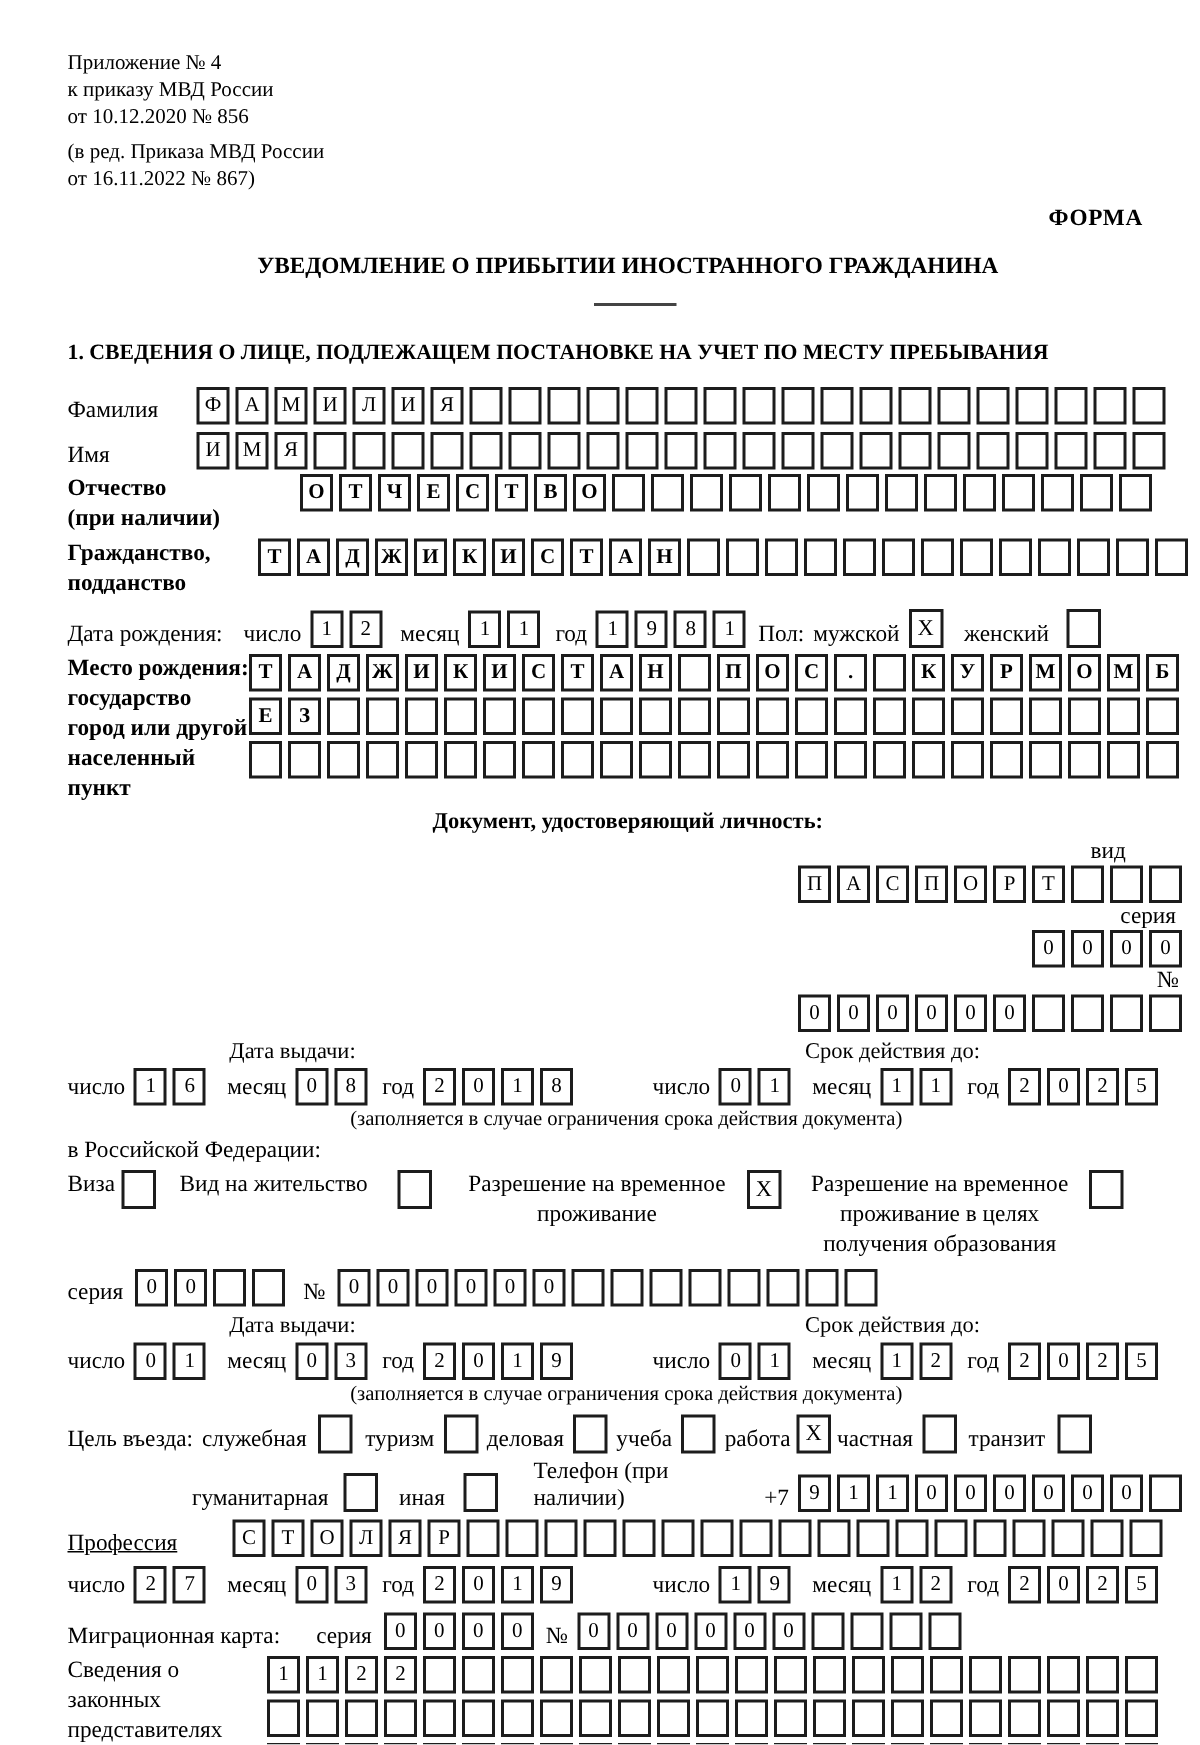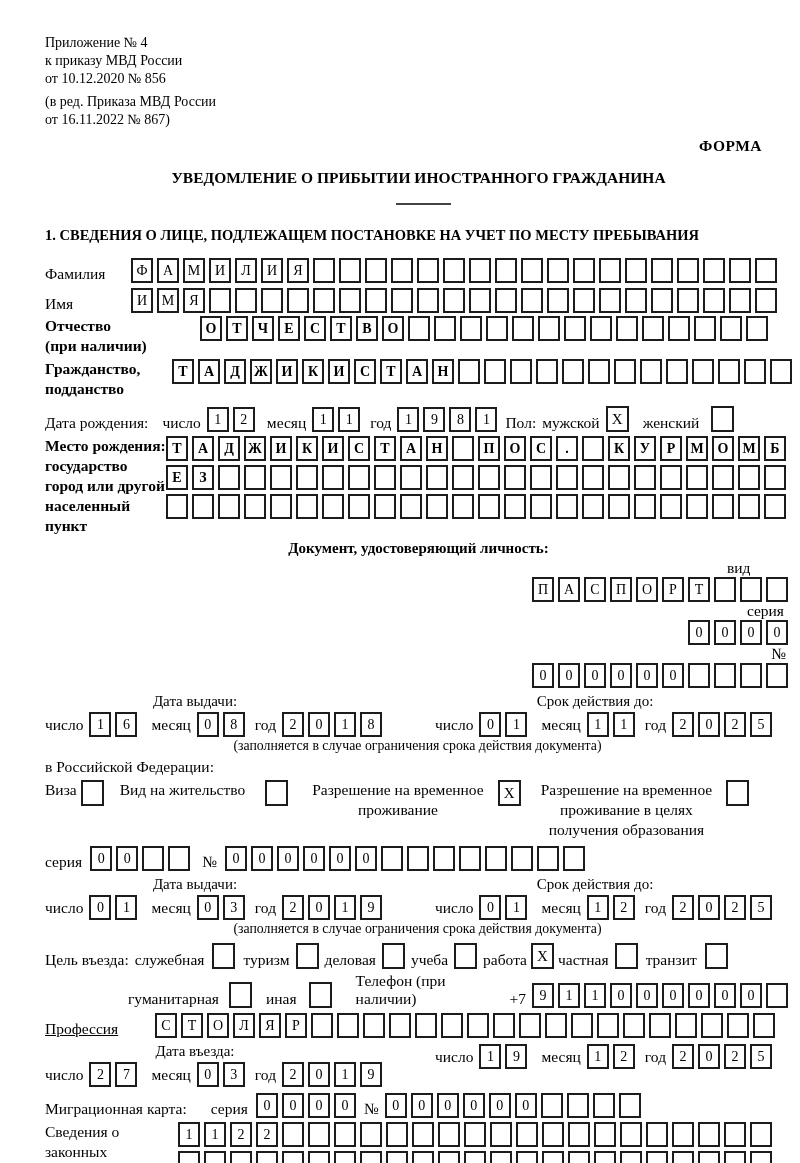--- a/index.html
+++ b/index.html
@@ -566,21 +566,20 @@
         <span class="cell"></span>
         <span class="cell"></span>
         <span class="cell"></span>
         <span class="cell"></span>
         <span class="cell"></span>
       </span>
   </div>
 
   <div class="date-pair mt6">
     <div class="date-block left">
-      <div class="date-title">Дата въезда:</div>
       <div class="date-fields">
         <span class="dlabel">число</span>
         <span class="cells">
             <span class="cell">2</span>
             <span class="cell">7</span>
           </span>
         <span class="dlabel ml10">месяц</span>
         <span class="cells">
             <span class="cell">0</span>
             <span class="cell">3</span>

